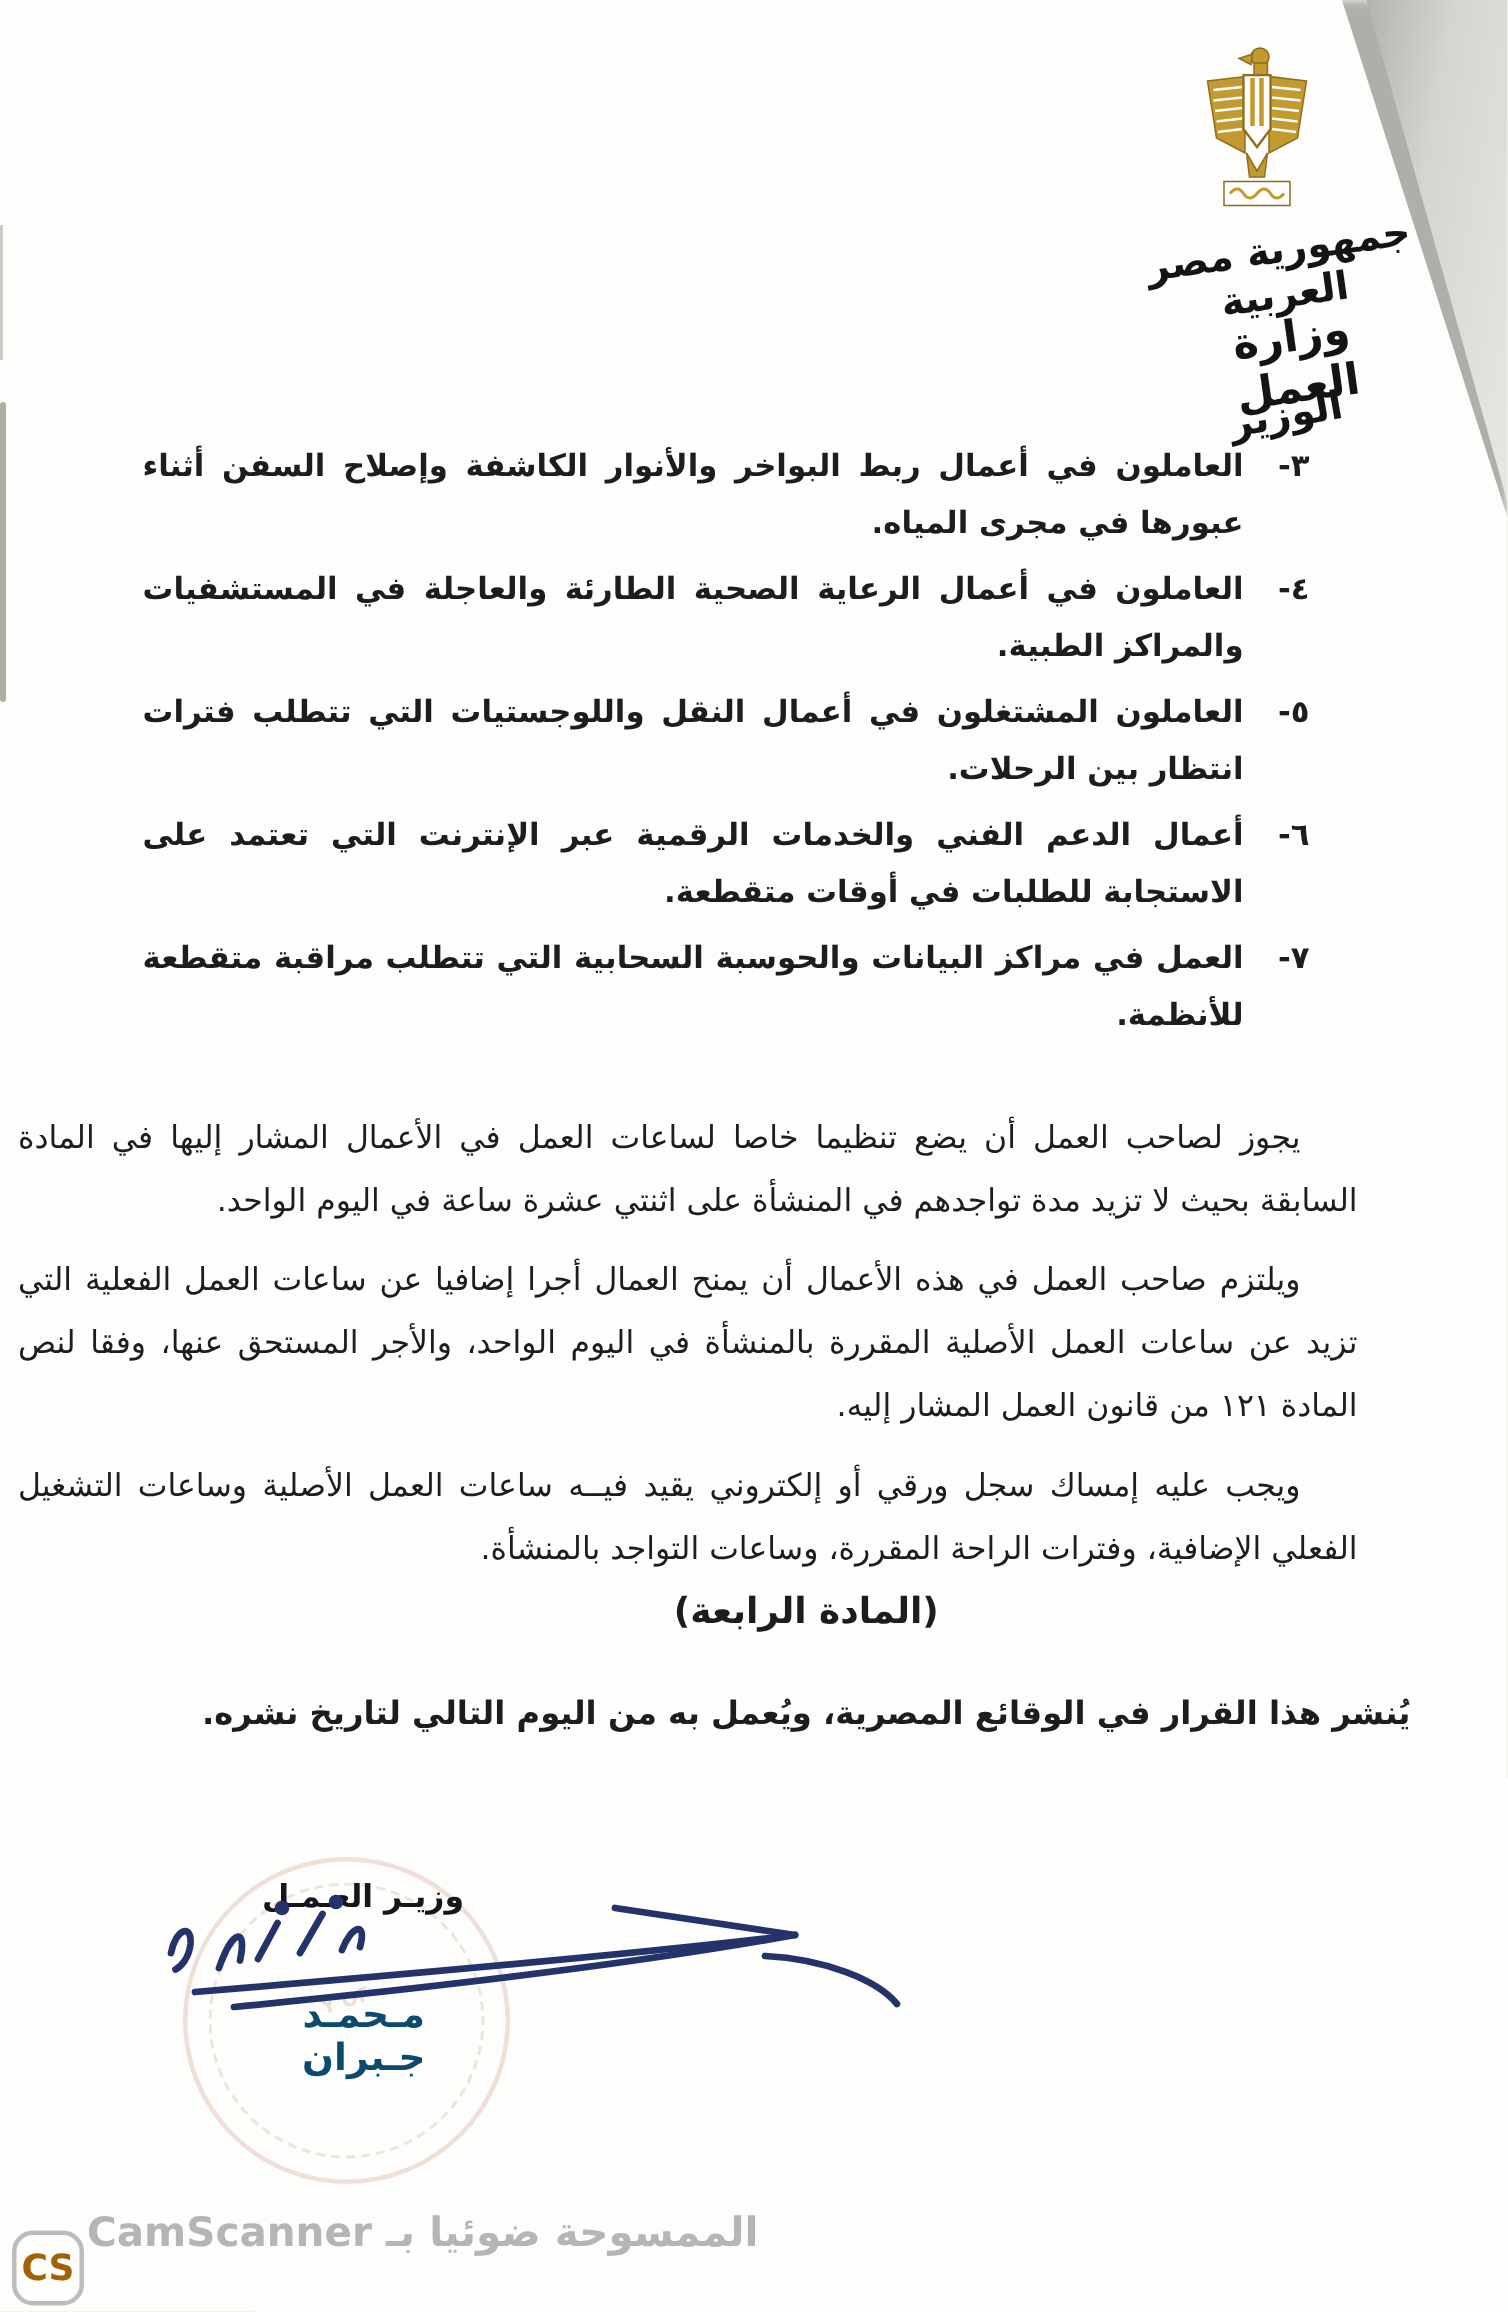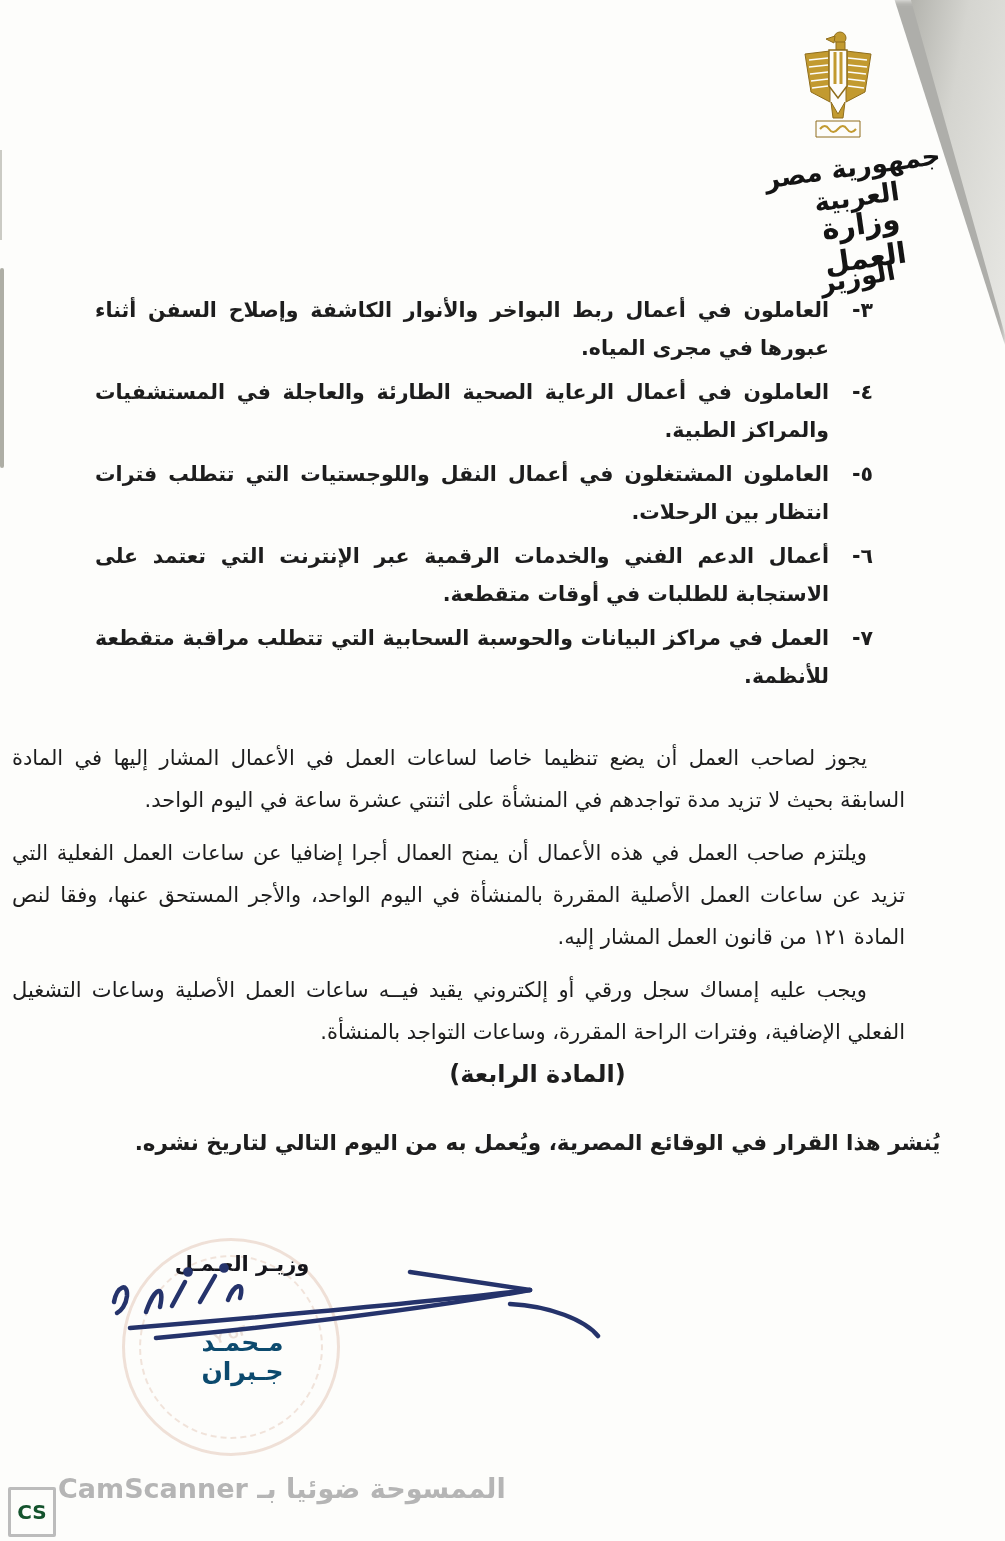--- a/index.html
+++ b/index.html
@@ -65,22 +65,22 @@
     border:2px dashed rgba(216,173,150,0.40);}
   .stamp-text{position:absolute;left:0;right:0;top:86px;text-align:center;
     color:rgba(190,150,130,0.35);font-size:13px;font-weight:bold;transform:rotate(-18deg);}
   .minister-title{position:absolute;top:1252px;left:172px;width:140px;text-align:center;
     direction:rtl;font-size:21px;font-weight:bold;color:#15151b;}
   .signature-svg{position:absolute;left:100px;top:1262px;}
   .minister-name{position:absolute;top:1328px;left:160px;width:165px;text-align:center;
     direction:rtl;font-size:25px;font-weight:bold;color:#0c4a6e;}
   
   .cs-badge{position:absolute;left:8px;top:1487px;width:42px;height:44px;
-    border:3px solid #bcbcbc;border-radius:2px;color:#14532d;
-    font-size:20px;font-weight:bold;display:flex;align-items:center;justify-content:center;}
+    border:3px solid #bcbcbc;border-radius:14px;color:#a16207;
+    font-size:24px;font-weight:bold;display:flex;align-items:center;justify-content:center;}
   .cs-text{position:absolute;left:58px;top:1473px;direction:rtl;
     color:#b5b5b5;font-size:27px;font-weight:bold;white-space:nowrap;}
 </style>
 </head>
 <body>
 
 <div id="sheet">
 
   <div class="corner-shadow"></div>
   <div class="corner-shade"></div>

